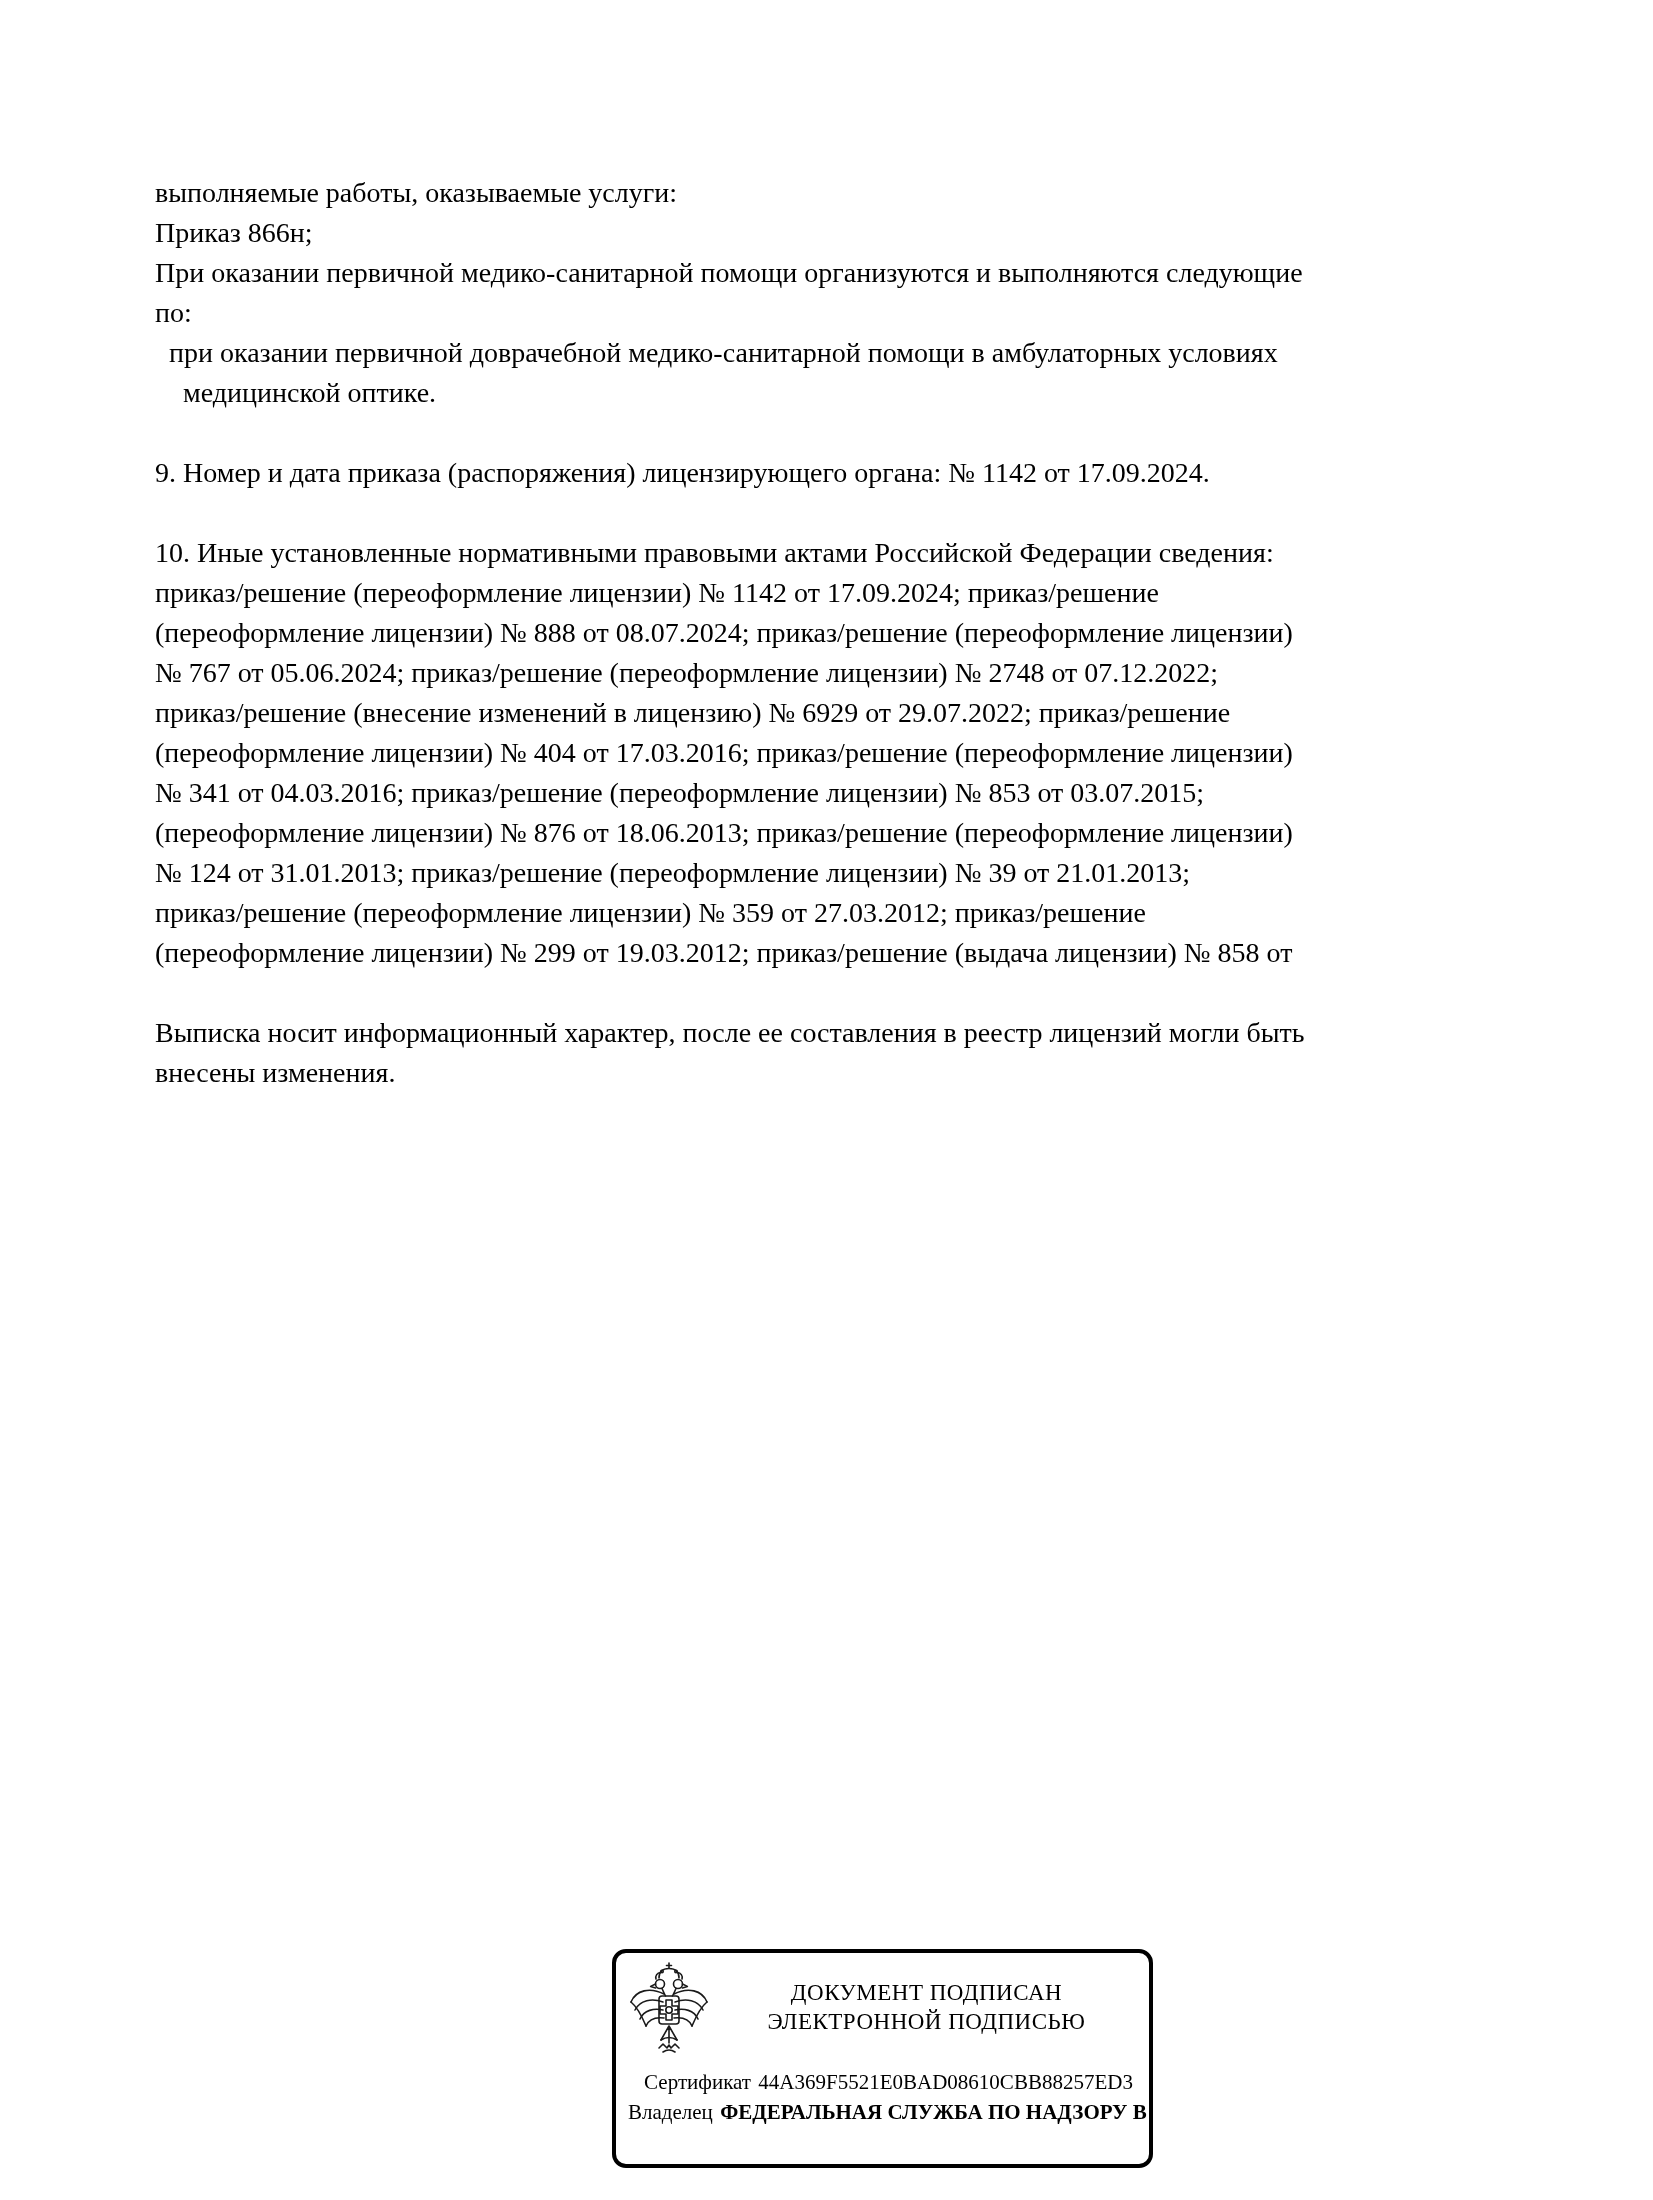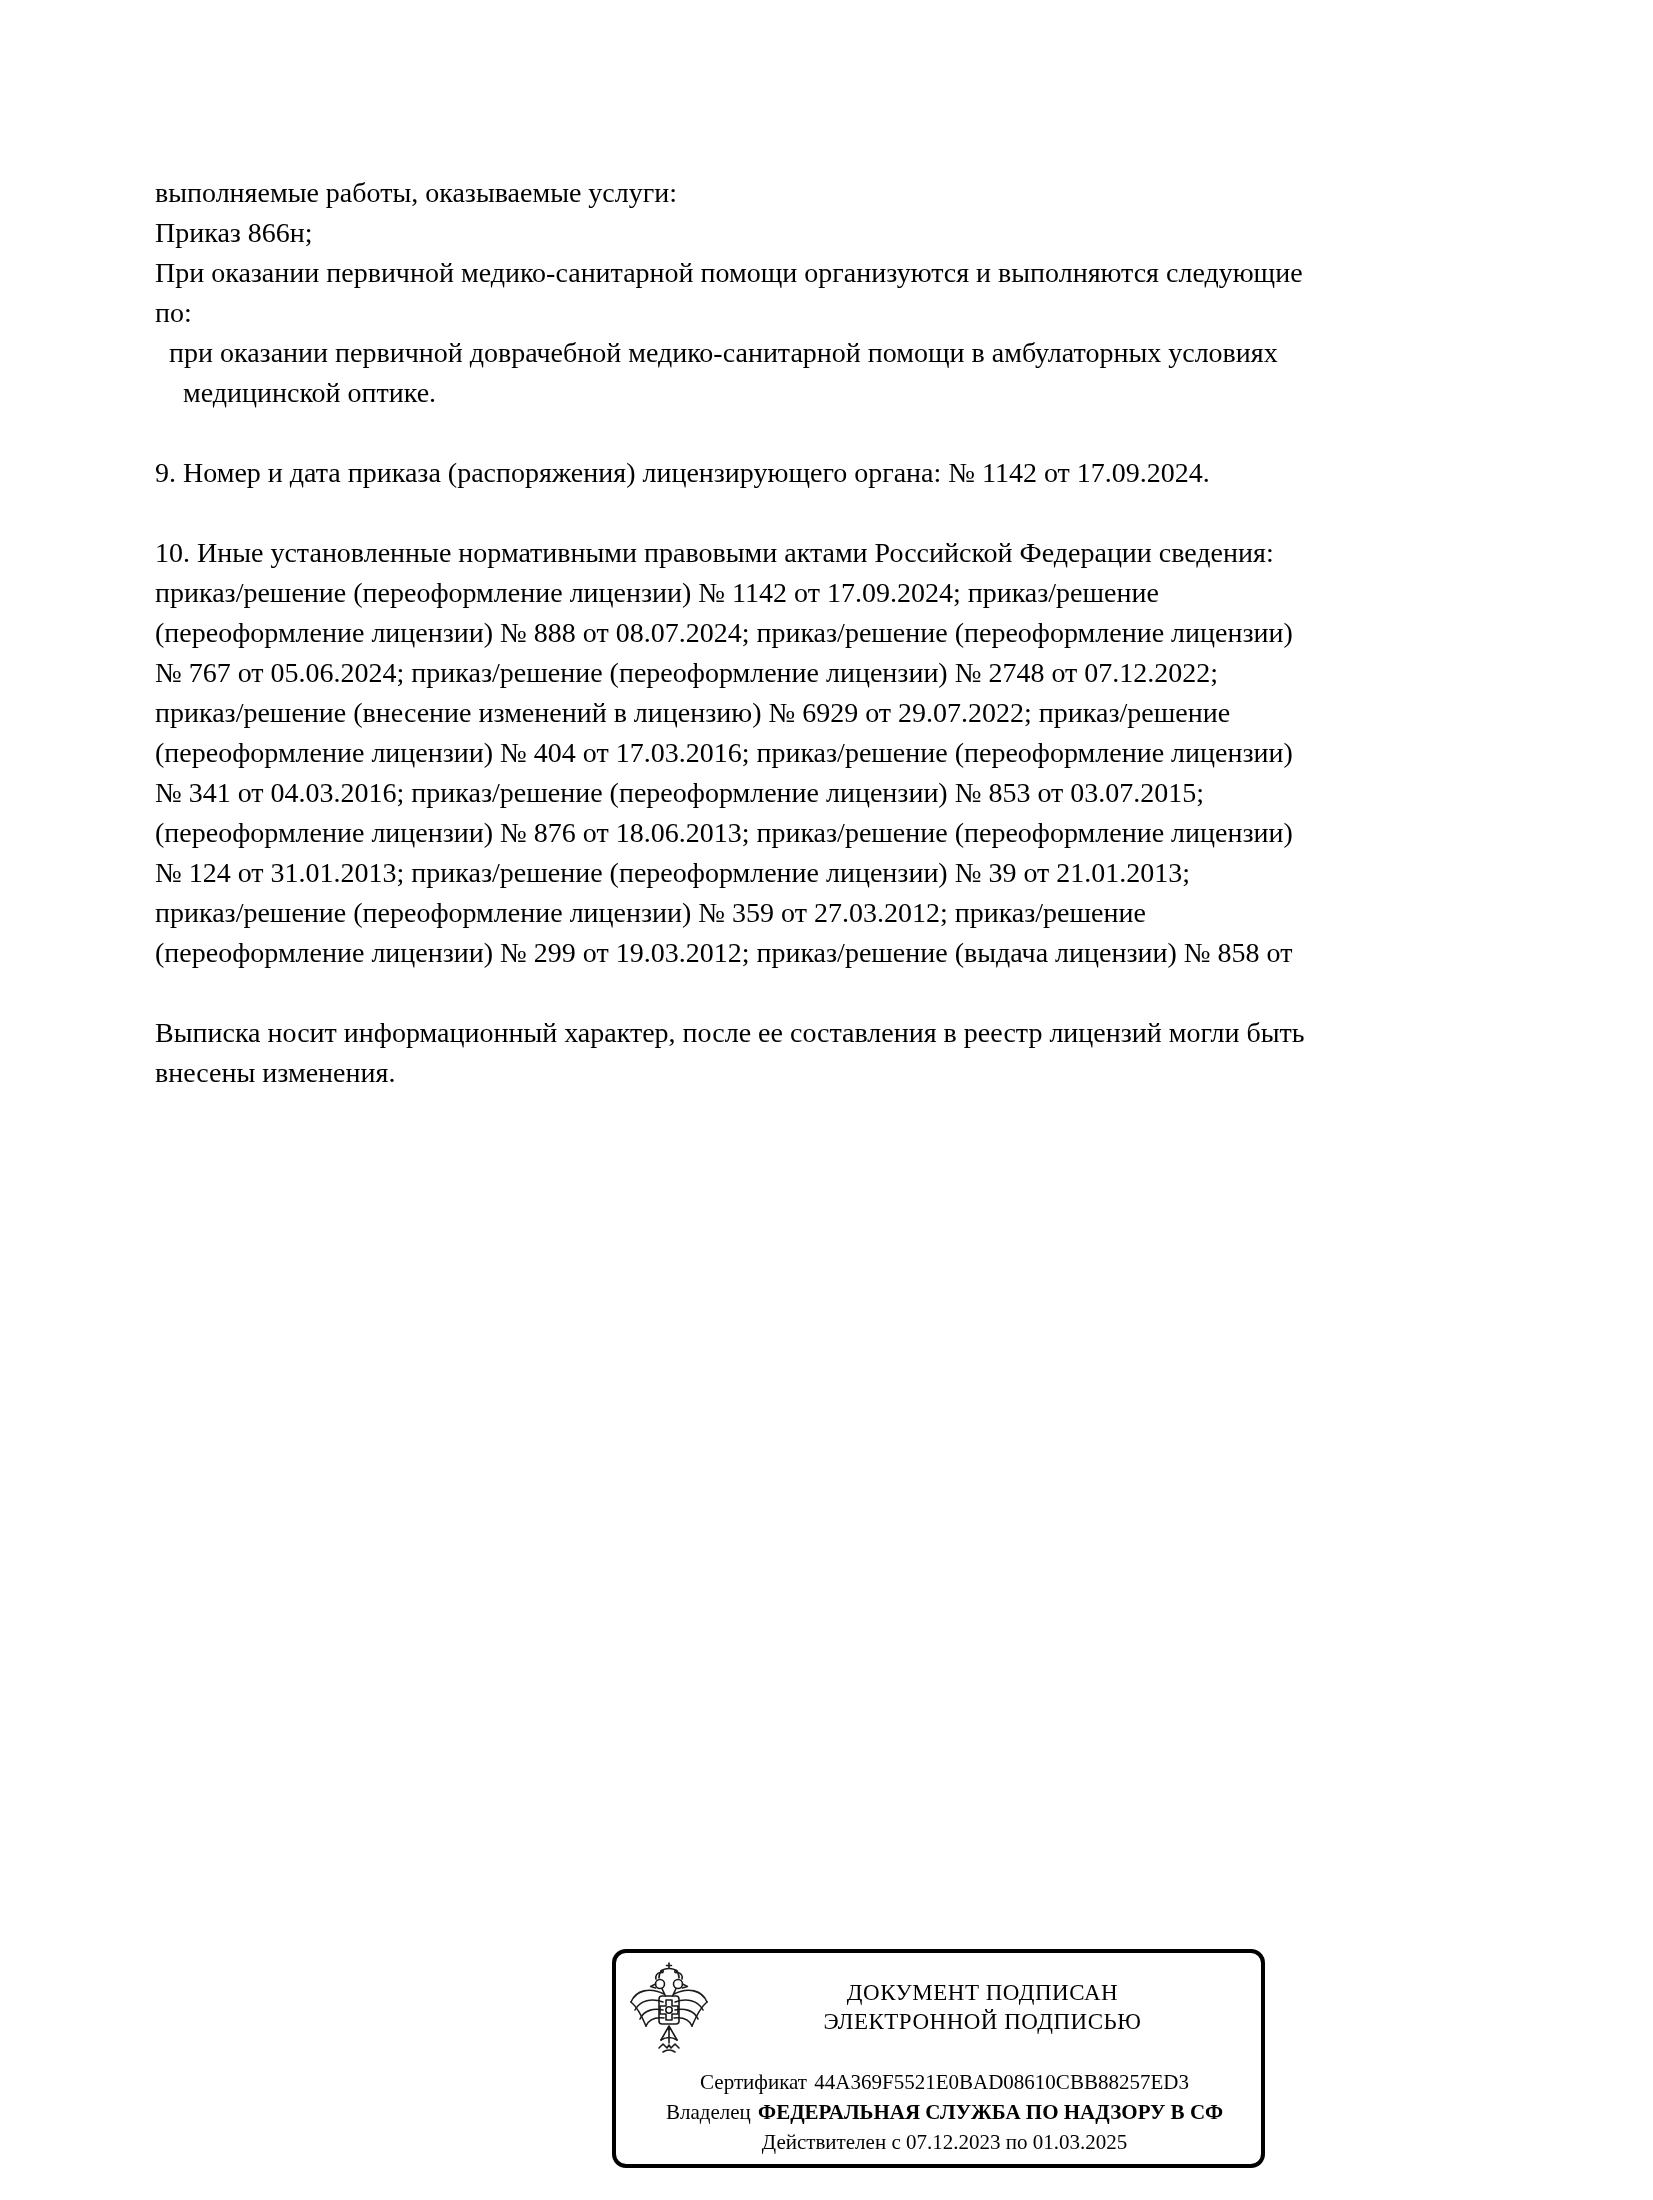--- a/index.html
+++ b/index.html
@@ -22,21 +22,21 @@
     margin-top: 25px;
   }
   .doc-section { margin-bottom: 40px; }
   .doc-section:last-child { margin-bottom: 0; }
   .line { white-space: pre; }
   
   .stamp {
     position: absolute;
     left: 612px;
     top: 1949px;
-    width: 653px;
+    width: 541px;
     height: 219px;
     border: 4px solid #000000;
     border-radius: 14px;
     background: #ffffff;
     overflow: hidden;
   }
   .stamp-top {
     display: flex;
     align-items: flex-start;
     padding: 9px 6px 0 12px;
@@ -149,15 +149,14 @@
       <div>ЭЛЕКТРОННОЙ ПОДПИСЬЮ</div>
     </div>
   </div>
   <div class="stamp-info">
     <div class="info-line">
       <span class="info-label">Сертификат</span><span>44A369F5521E0BAD08610CBB88257ED3</span>
     </div>
     <div class="info-line">
       <span class="info-label">Владелец</span><span class="owner-value">ФЕДЕРАЛЬНАЯ СЛУЖБА ПО НАДЗОРУ В СФ</span>
     </div>
-    <div class="info-line">Действителен с 07.12.2023 по 01.03.2025</div>
   </div>
 </div>
 
 </body></html>

